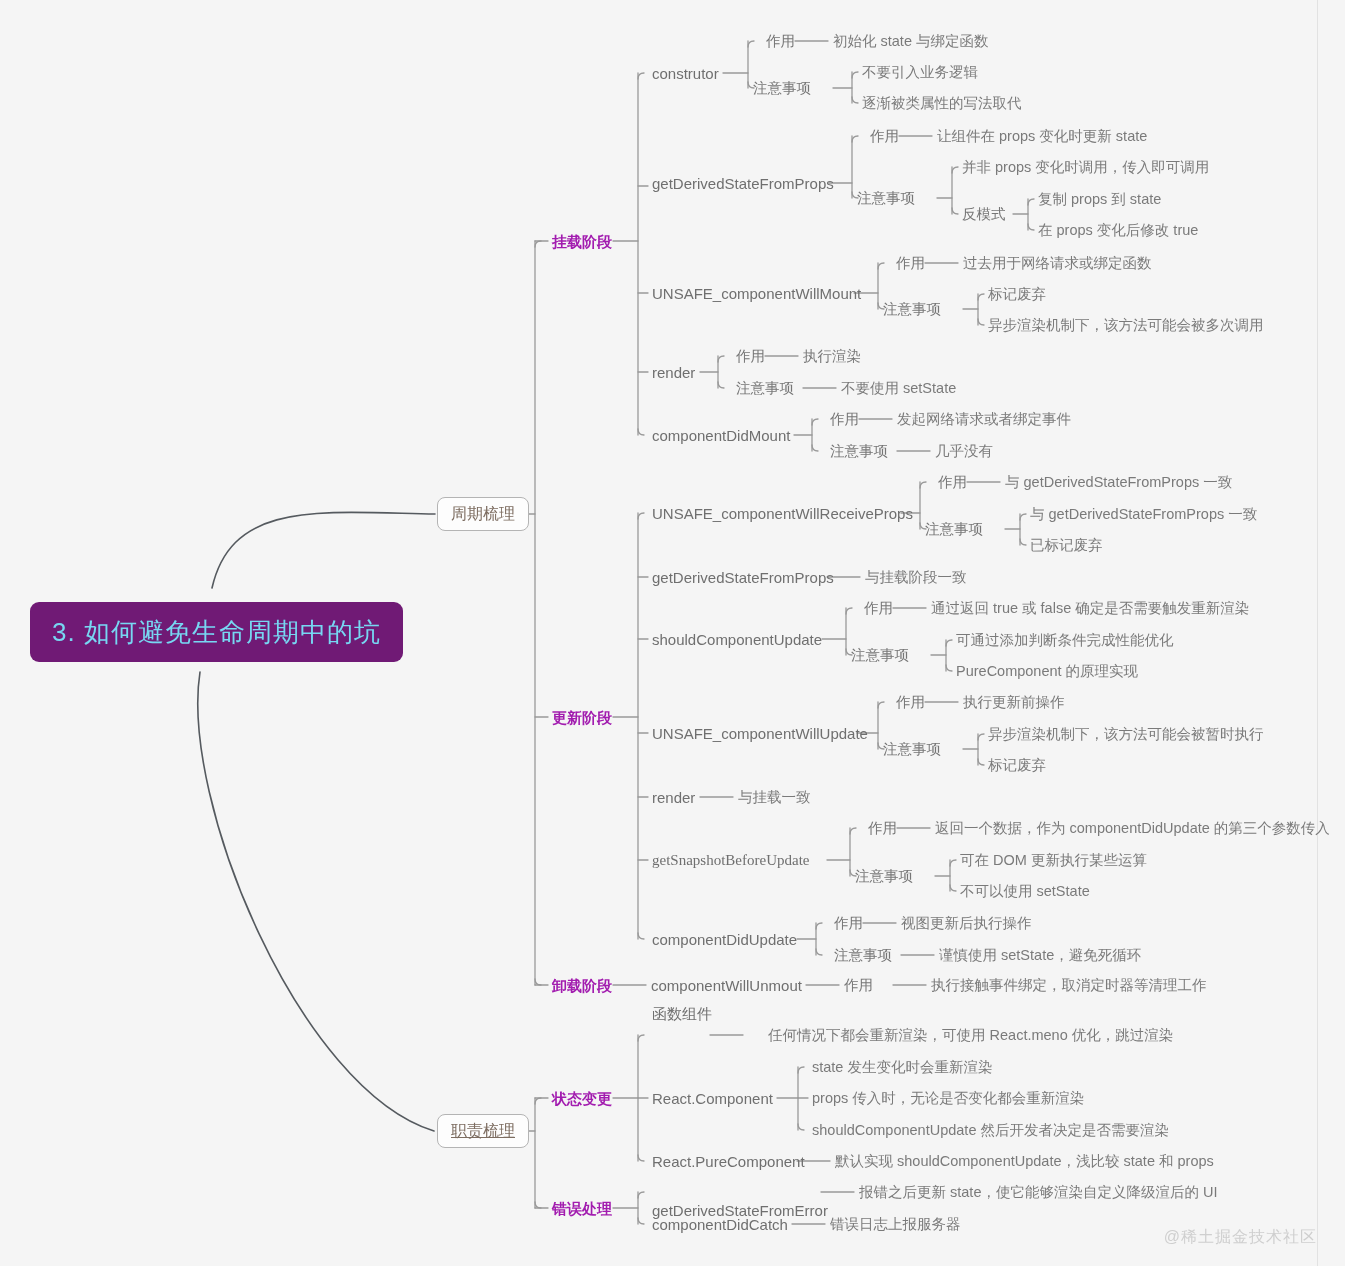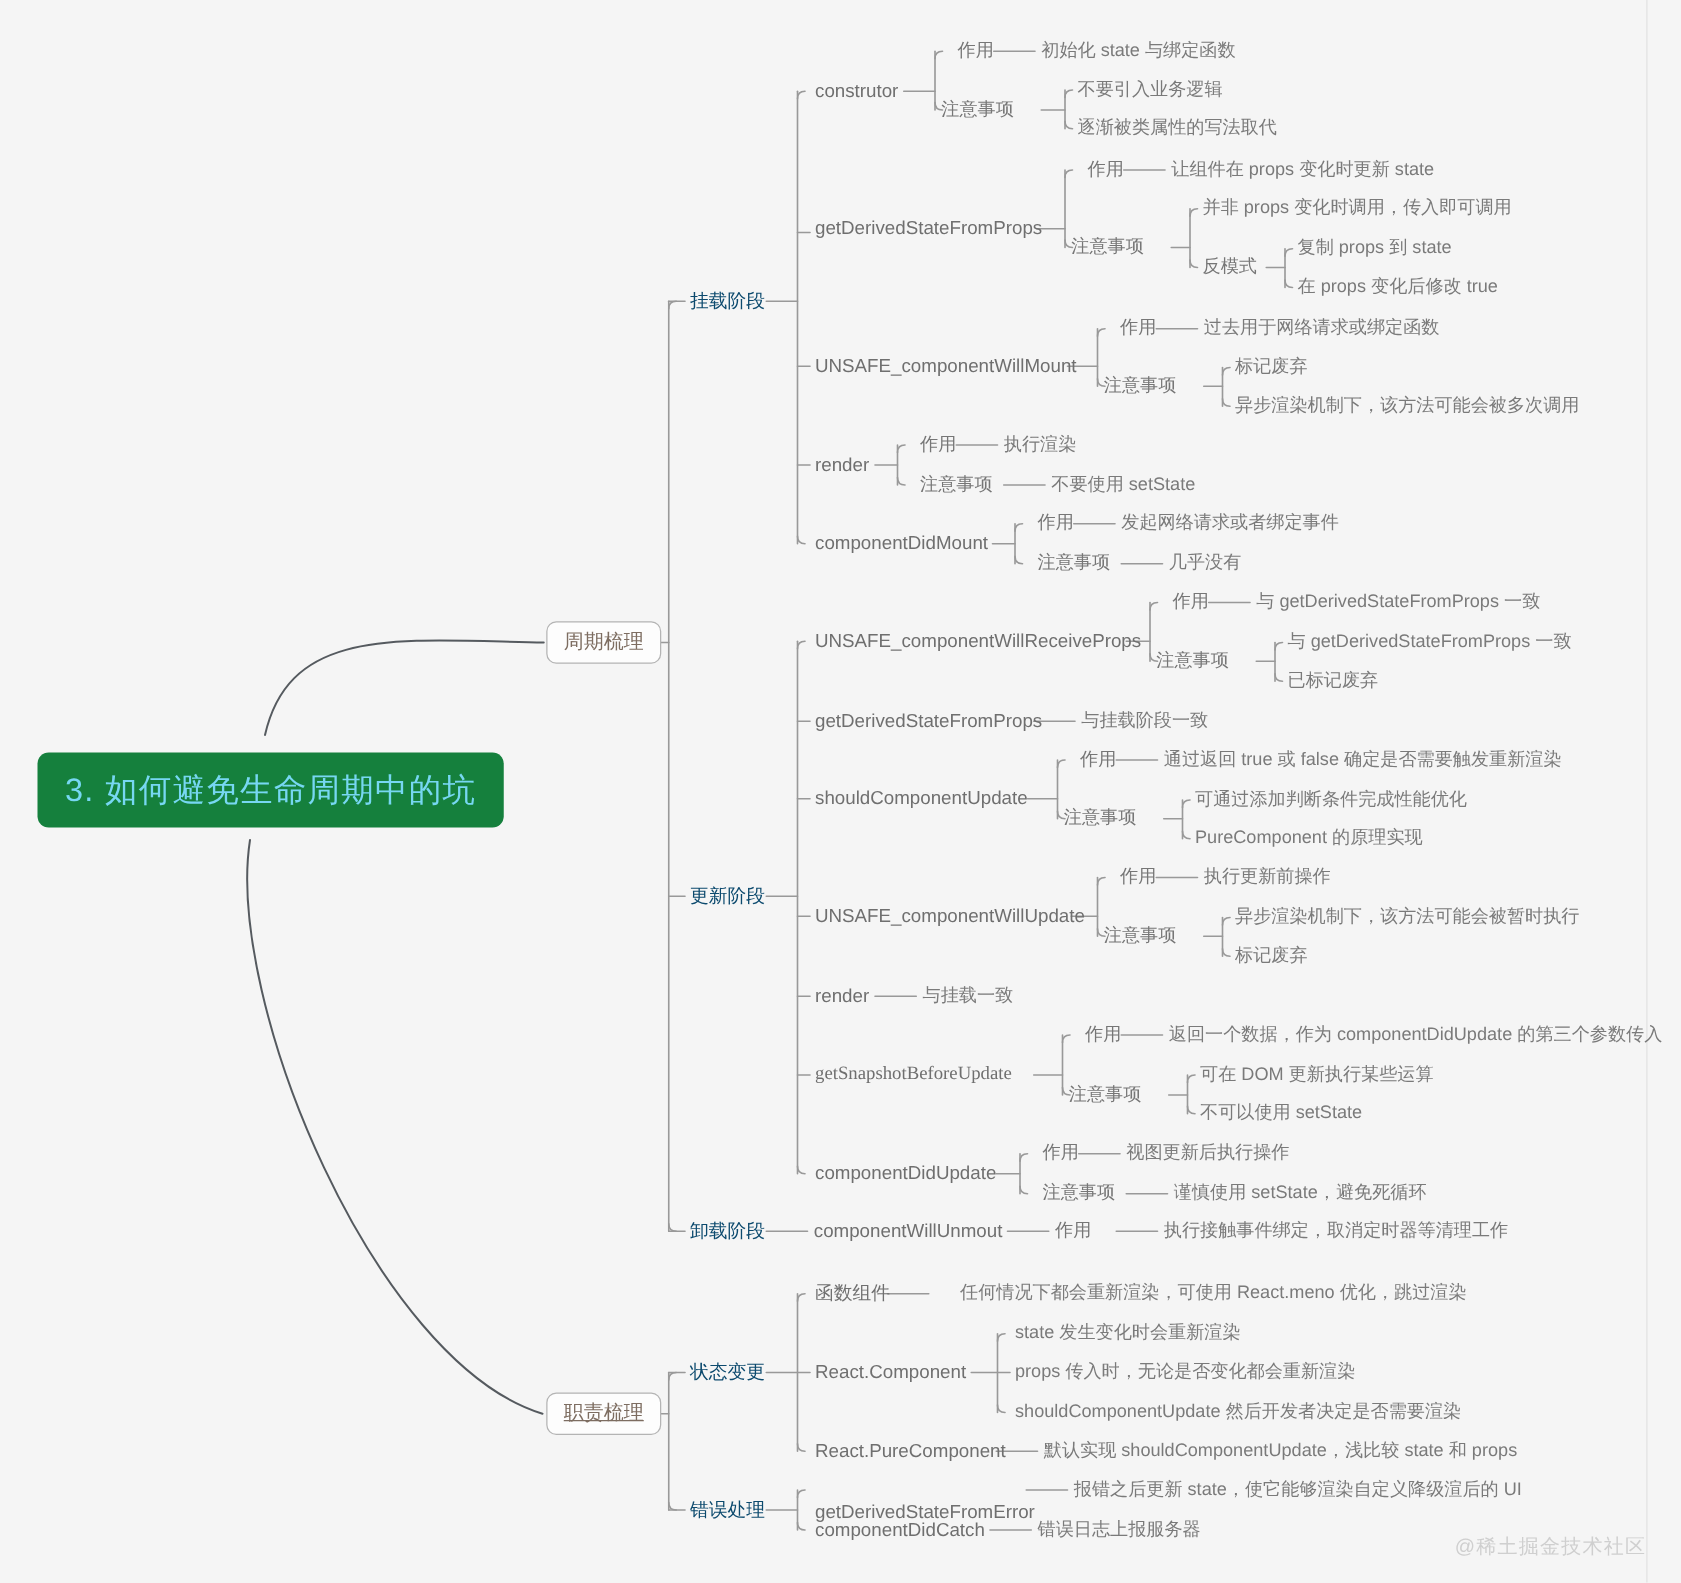--- a/index.html
+++ b/index.html
@@ -30,39 +30,40 @@
     background: #e2e2e2;
   }
   
   .node {
     position: absolute;
     white-space: nowrap;
     line-height: 1;
     transform: translateY(-50%);
   }
   .node-root {
-    background: #15803d;
+    background: #701a75;
     color: #77d7f2;
     border-radius: 9px;
     padding: 17px 22px;
     font-size: 26px;
     letter-spacing: 1px;
     font-weight: normal;
   }
   .node-branch {
     background: #fdfdfd;
     color: #7d6d61;
     border: 1px solid #b4b4b4;
     border-radius: 8px;
     padding: 8px 13px;
     font-size: 16px;
   }
   .node-stage {
-    color: #0c4a6e;
+    color: #a21caf;
     font-size: 15px;
+    font-weight: bold;
   }
   .node-l3 {
     color: #6f6f6f;
     font-size: 15px;
   }
   .node-l4 {
     color: #767676;
     font-size: 14.5px;
   }
   .node-l5 {
@@ -337,21 +338,21 @@
   <div class="node node-l3" style="left:652px; top:939px;">componentDidUpdate</div>
   <div class="node node-l4" style="left:834px; top:923px;">作用</div>
   <div class="node node-l5" style="left:901px; top:923px;">视图更新后执行操作</div>
   <div class="node node-l4" style="left:834px; top:955px;">注意事项</div>
   <div class="node node-l5" style="left:939px; top:955px;">谨慎使用 setState，避免死循环</div>
 
   <div class="node node-l3" style="left:651px; top:985px;">componentWillUnmout</div>
   <div class="node node-l4" style="left:844px; top:985px;">作用</div>
   <div class="node node-l5" style="left:931px; top:985px;">执行接触事件绑定，取消定时器等清理工作</div>
 
-  <div class="node node-l3" style="left:652px; top:1035px;">函数组件</div>
+  <div class="node node-l3" style="left:652px; top:1013px;">函数组件</div>
   <div class="node node-l5" style="left:768px; top:1035px;">任何情况下都会重新渲染，可使用 React.meno 优化，跳过渲染</div>
 
   <div class="node node-l3" style="left:652px; top:1098px;">React.Component</div>
   <div class="node node-l5" style="left:812px; top:1067px;">state 发生变化时会重新渲染</div>
   <div class="node node-l5" style="left:812px; top:1098px;">props 传入时，无论是否变化都会重新渲染</div>
   <div class="node node-l5" style="left:812px; top:1130px;">shouldComponentUpdate 然后开发者决定是否需要渲染</div>
 
   <div class="node node-l3" style="left:652px; top:1161px;">React.PureComponent</div>
   <div class="node node-l5" style="left:835px; top:1161px;">默认实现 shouldComponentUpdate，浅比较 state 和 props</div>
 

